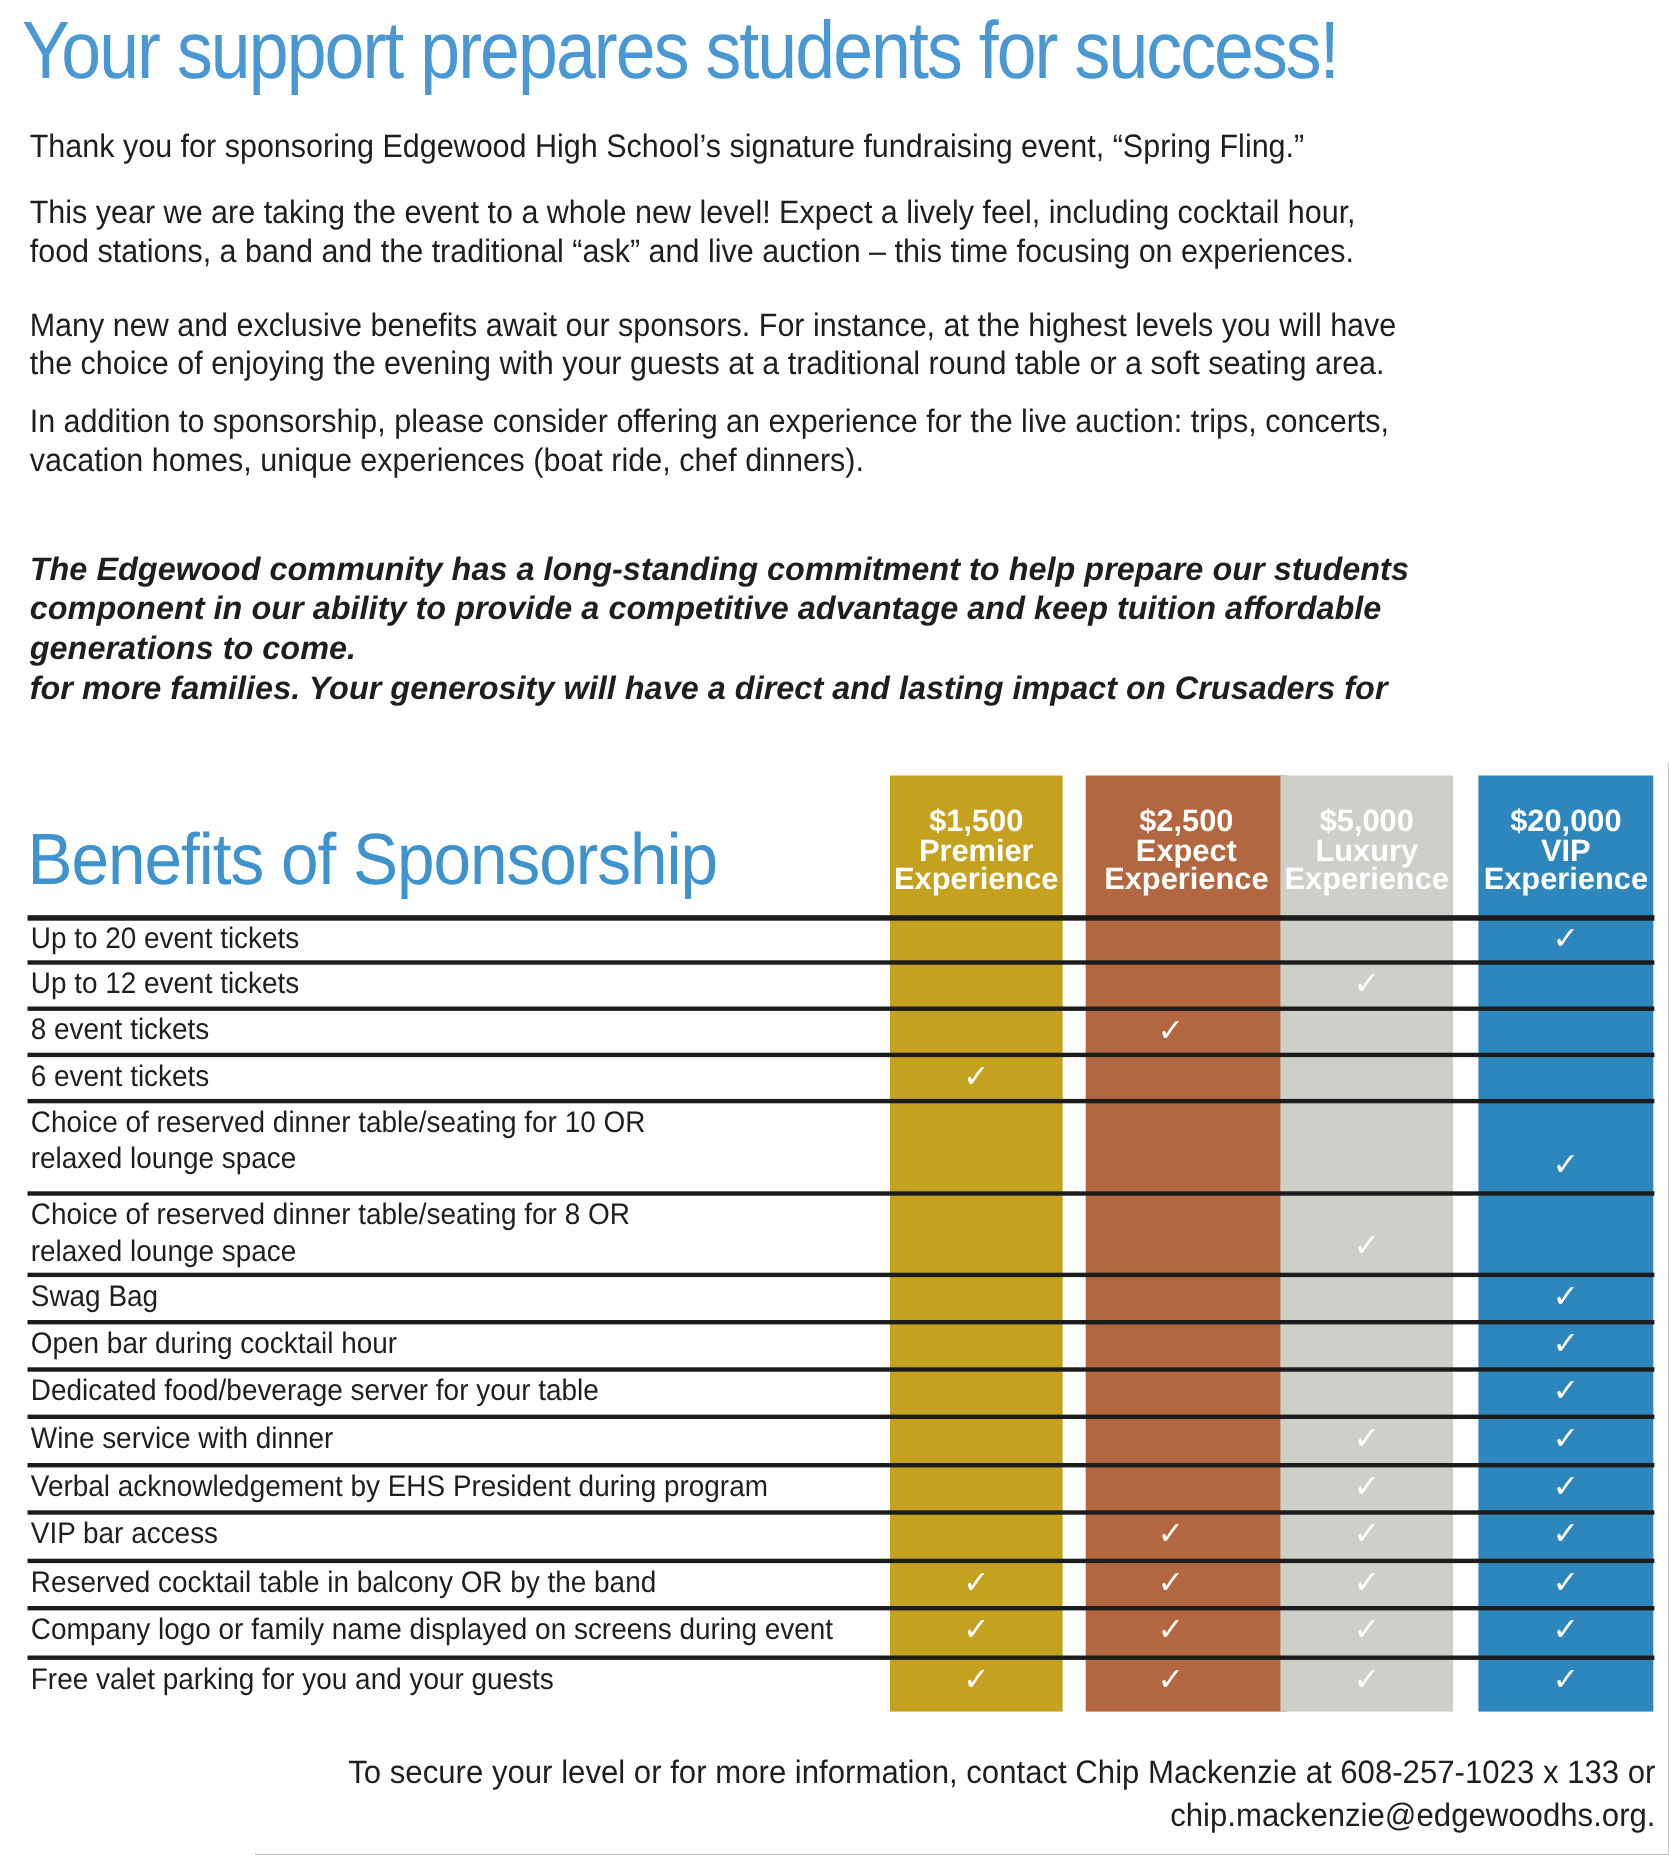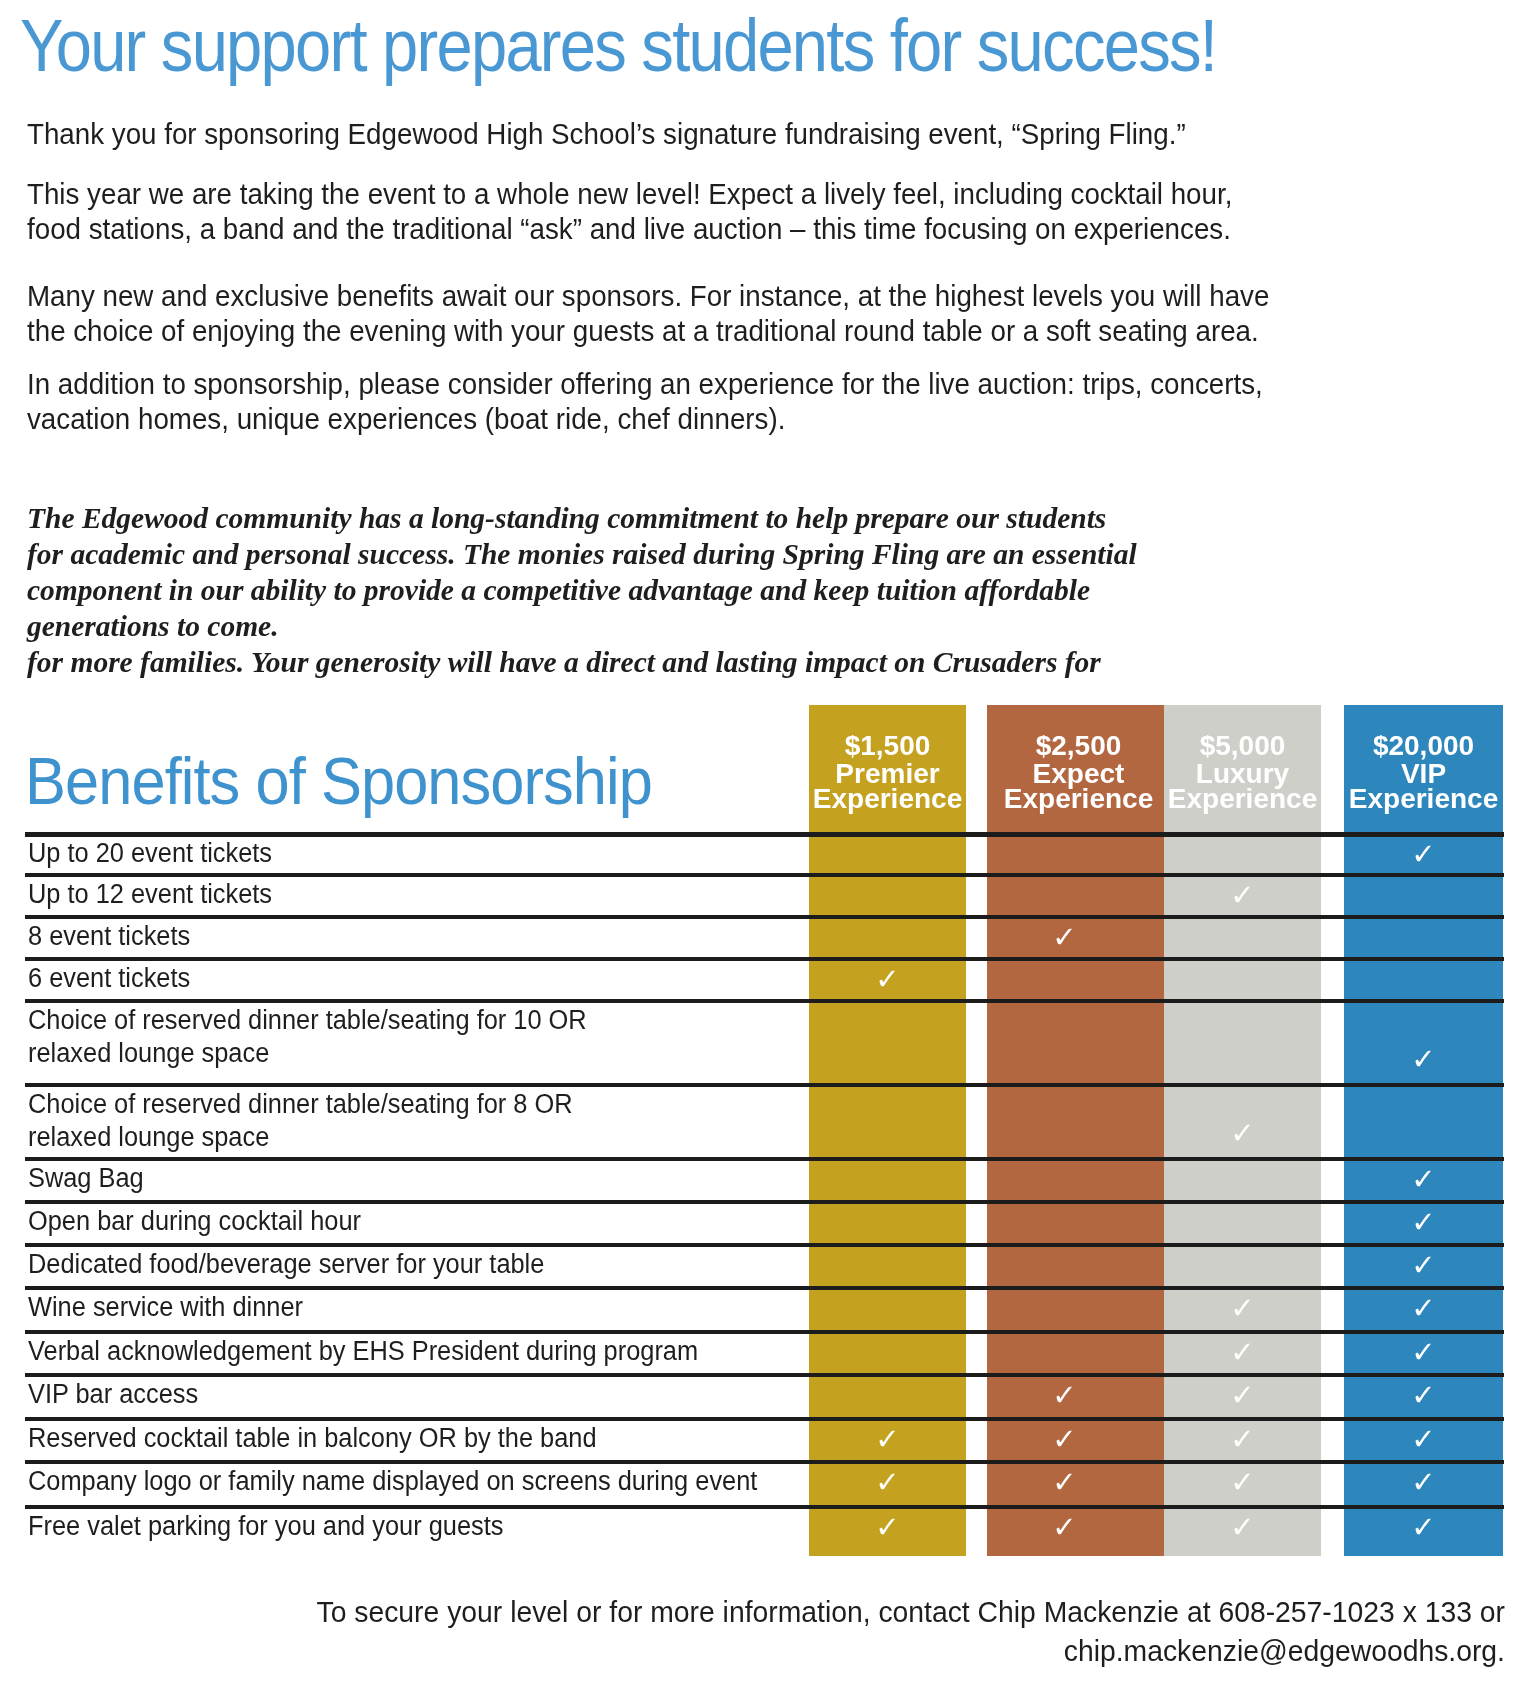--- a/index.html
+++ b/index.html
@@ -18,21 +18,21 @@
   }
   .title{
     position:absolute;left:20px;top:0;margin:0;
     font-size:74px;font-weight:400;color:var(--title-blue);
     letter-spacing:-2px;line-height:1.25;white-space:nowrap;
     transform:scaleX(.88);transform-origin:left top;
   }
   .para{position:absolute;left:27px;width:1490px;transform:scaleX(.94);transform-origin:left top;}
   .pline{font-size:29.5px;line-height:35px;white-space:nowrap;}
   .emphasis{position:absolute;left:27px;top:500px;font-weight:700;font-style:italic;}
-  .emphasis .pline{line-height:36px;font-family:Liberation Serif, serif;}
+  .emphasis .pline{line-height:36px;}
   .table-section{position:absolute;left:0;top:655px;width:1517px;height:931px;}
   .benefits-heading{
     position:absolute;left:25px;top:88px;margin:0;
     font-size:66px;font-weight:400;color:var(--heading-blue);
     letter-spacing:-1px;white-space:nowrap;
     transform:scaleX(.93);transform-origin:left top;
   }
   .band{position:absolute;top:50px;height:851px;}
   .band-header{padding-top:26px;text-align:center;color:#fff;font-weight:700;}
   .band-price{font-size:28px;line-height:30px;}
@@ -70,21 +70,20 @@
         <div class="pline">the choice of enjoying the evening with your guests at a traditional round table or a soft seating area.</div>
       </div>
       <div class="para" style="top: 366px;">
         <div class="pline">In addition to sponsorship, please consider offering an experience for the live auction: trips, concerts,</div>
         <div class="pline">vacation homes, unique experiences (boat ride, chef dinners).</div>
       </div>
     </div>
 
   <div class="emphasis" id="emphasis">
       <div class="pline">The Edgewood community has a long-standing commitment to help prepare our students</div>
-      <div class="pline">for academic and personal success. The monies raised during Spring Fling are an essential</div>
       <div class="pline">component in our ability to provide a competitive advantage and keep tuition affordable</div>
       <div class="pline">generations to come.</div>
       <div class="pline">for more families. Your generosity will have a direct and lasting impact on Crusaders for</div>
     </div>
 
   <div class="table-section" id="tableSection">
     <h2 class="benefits-heading">Benefits of Sponsorship</h2>
     <div id="bands">
         <div class="band" style="left: 809px; width: 157px; background: rgb(196, 162, 32);">
           <div class="band-header">

